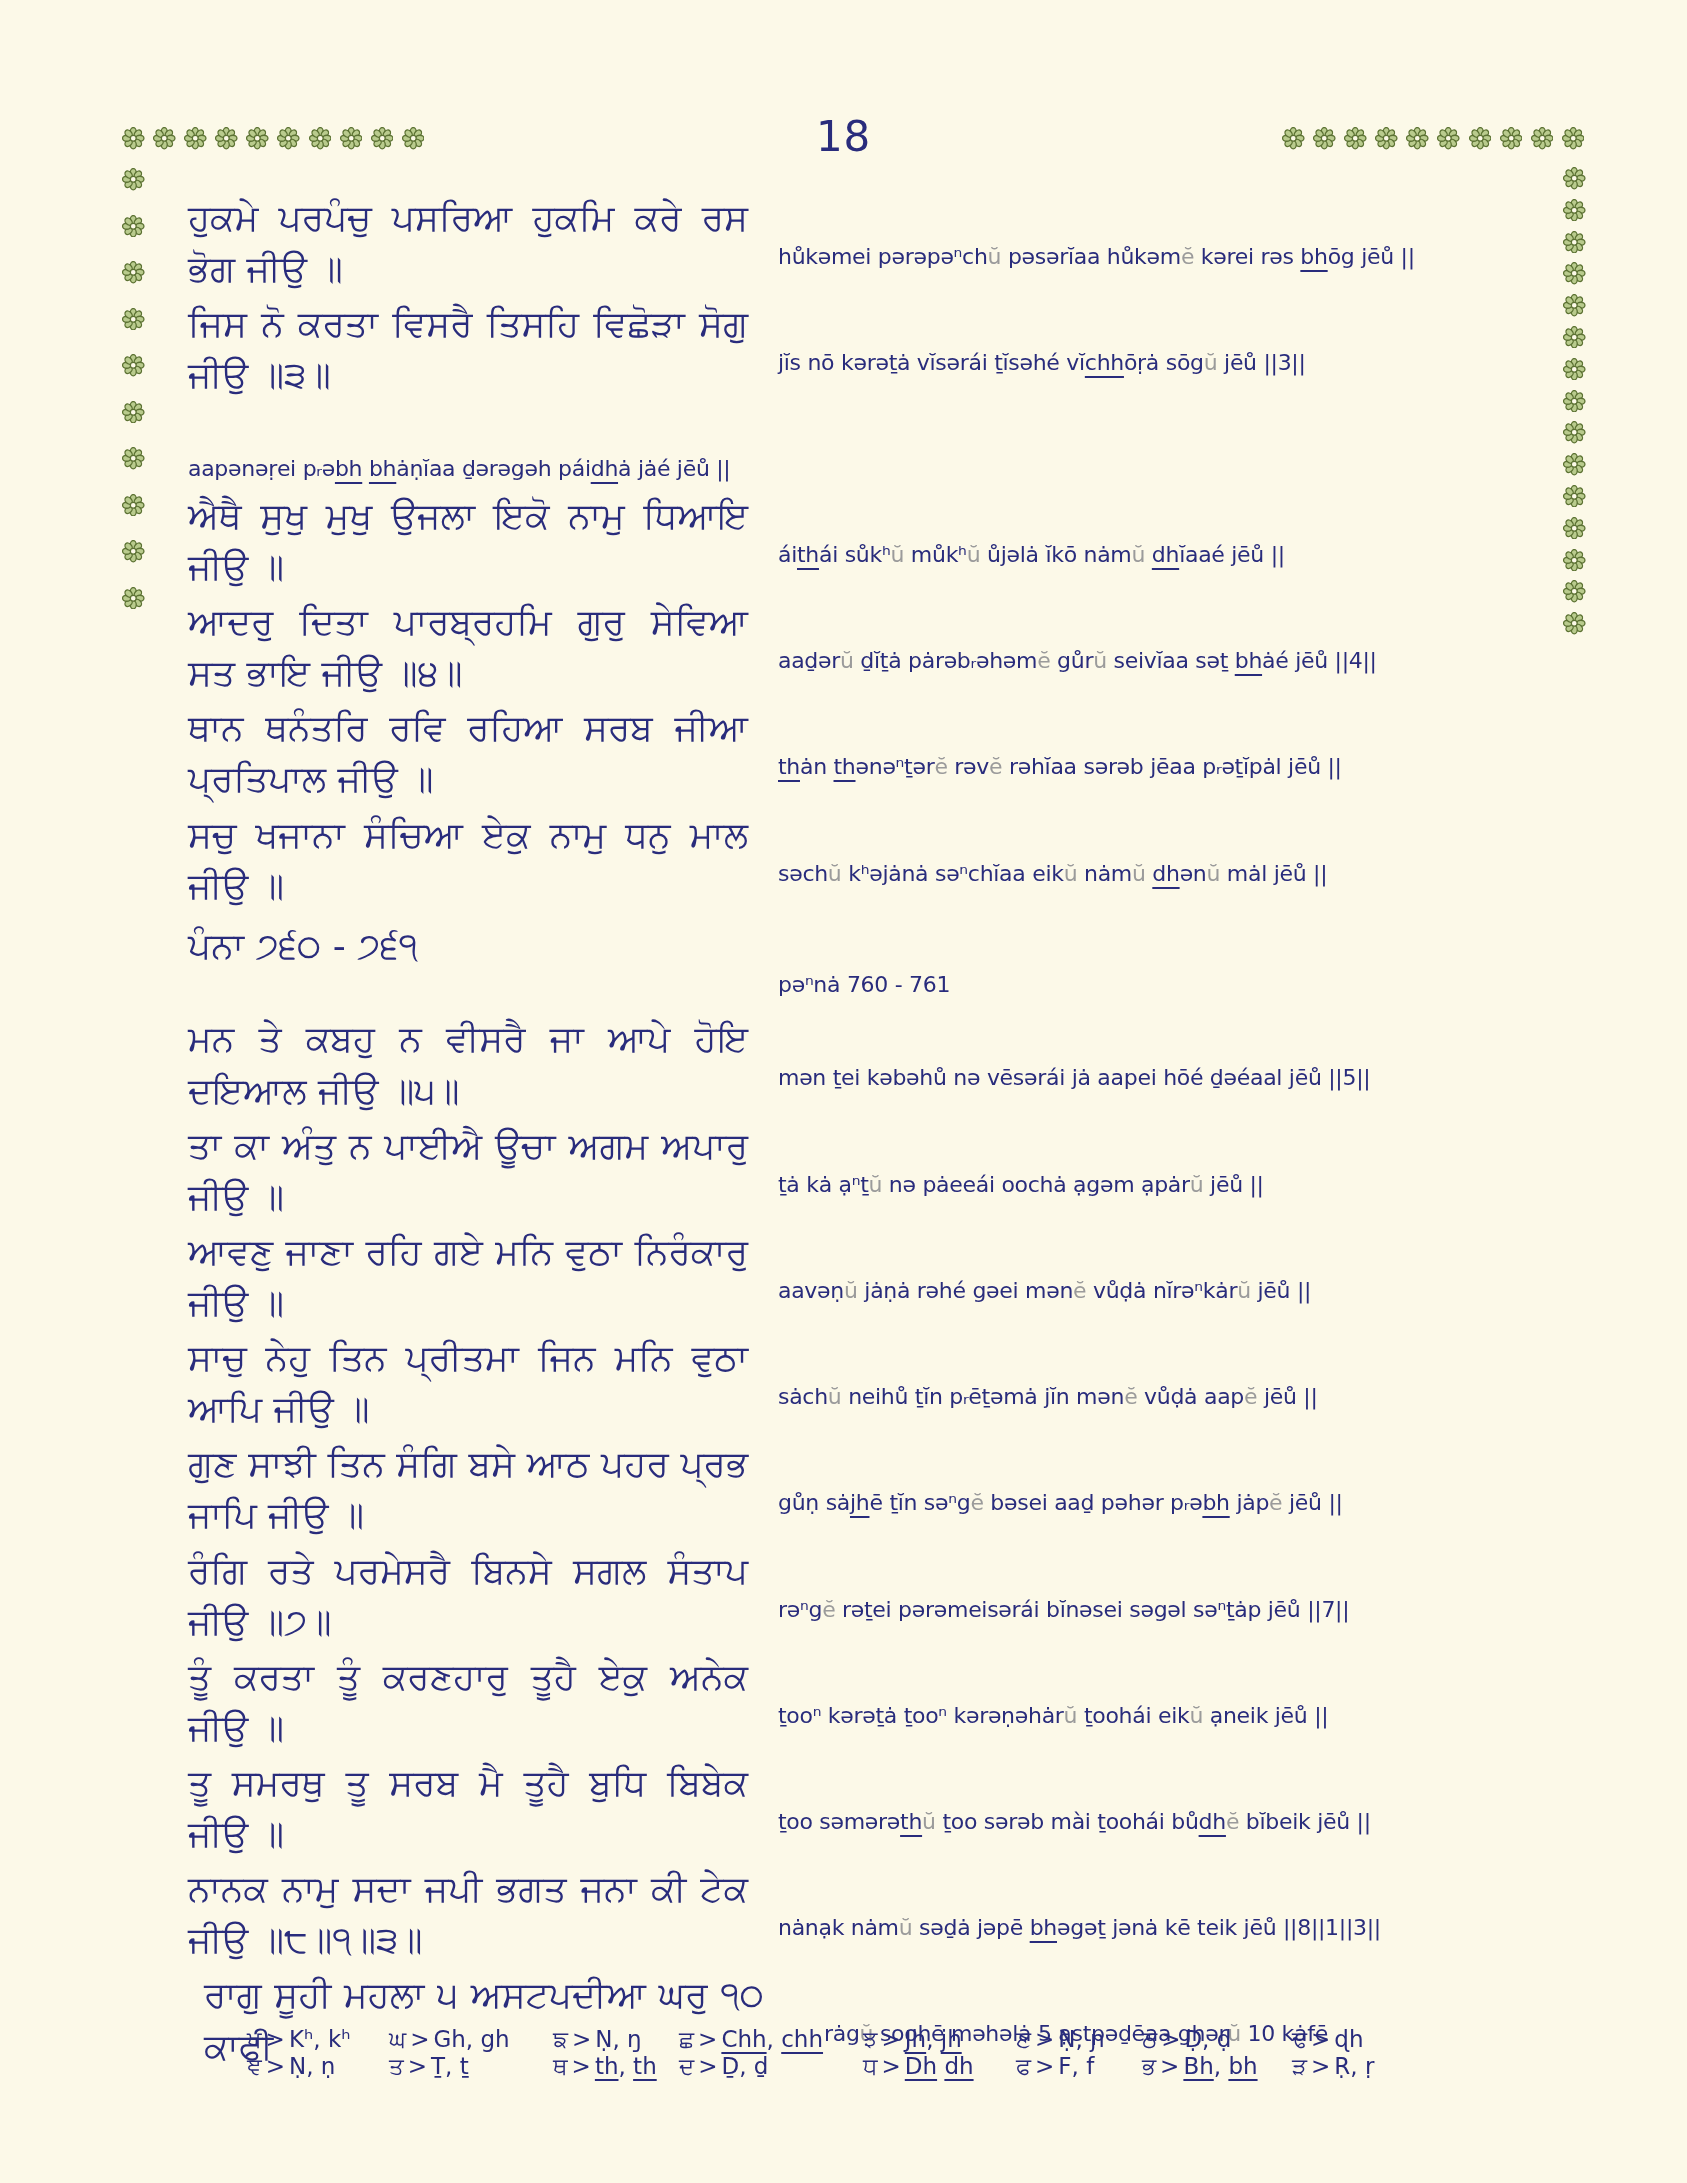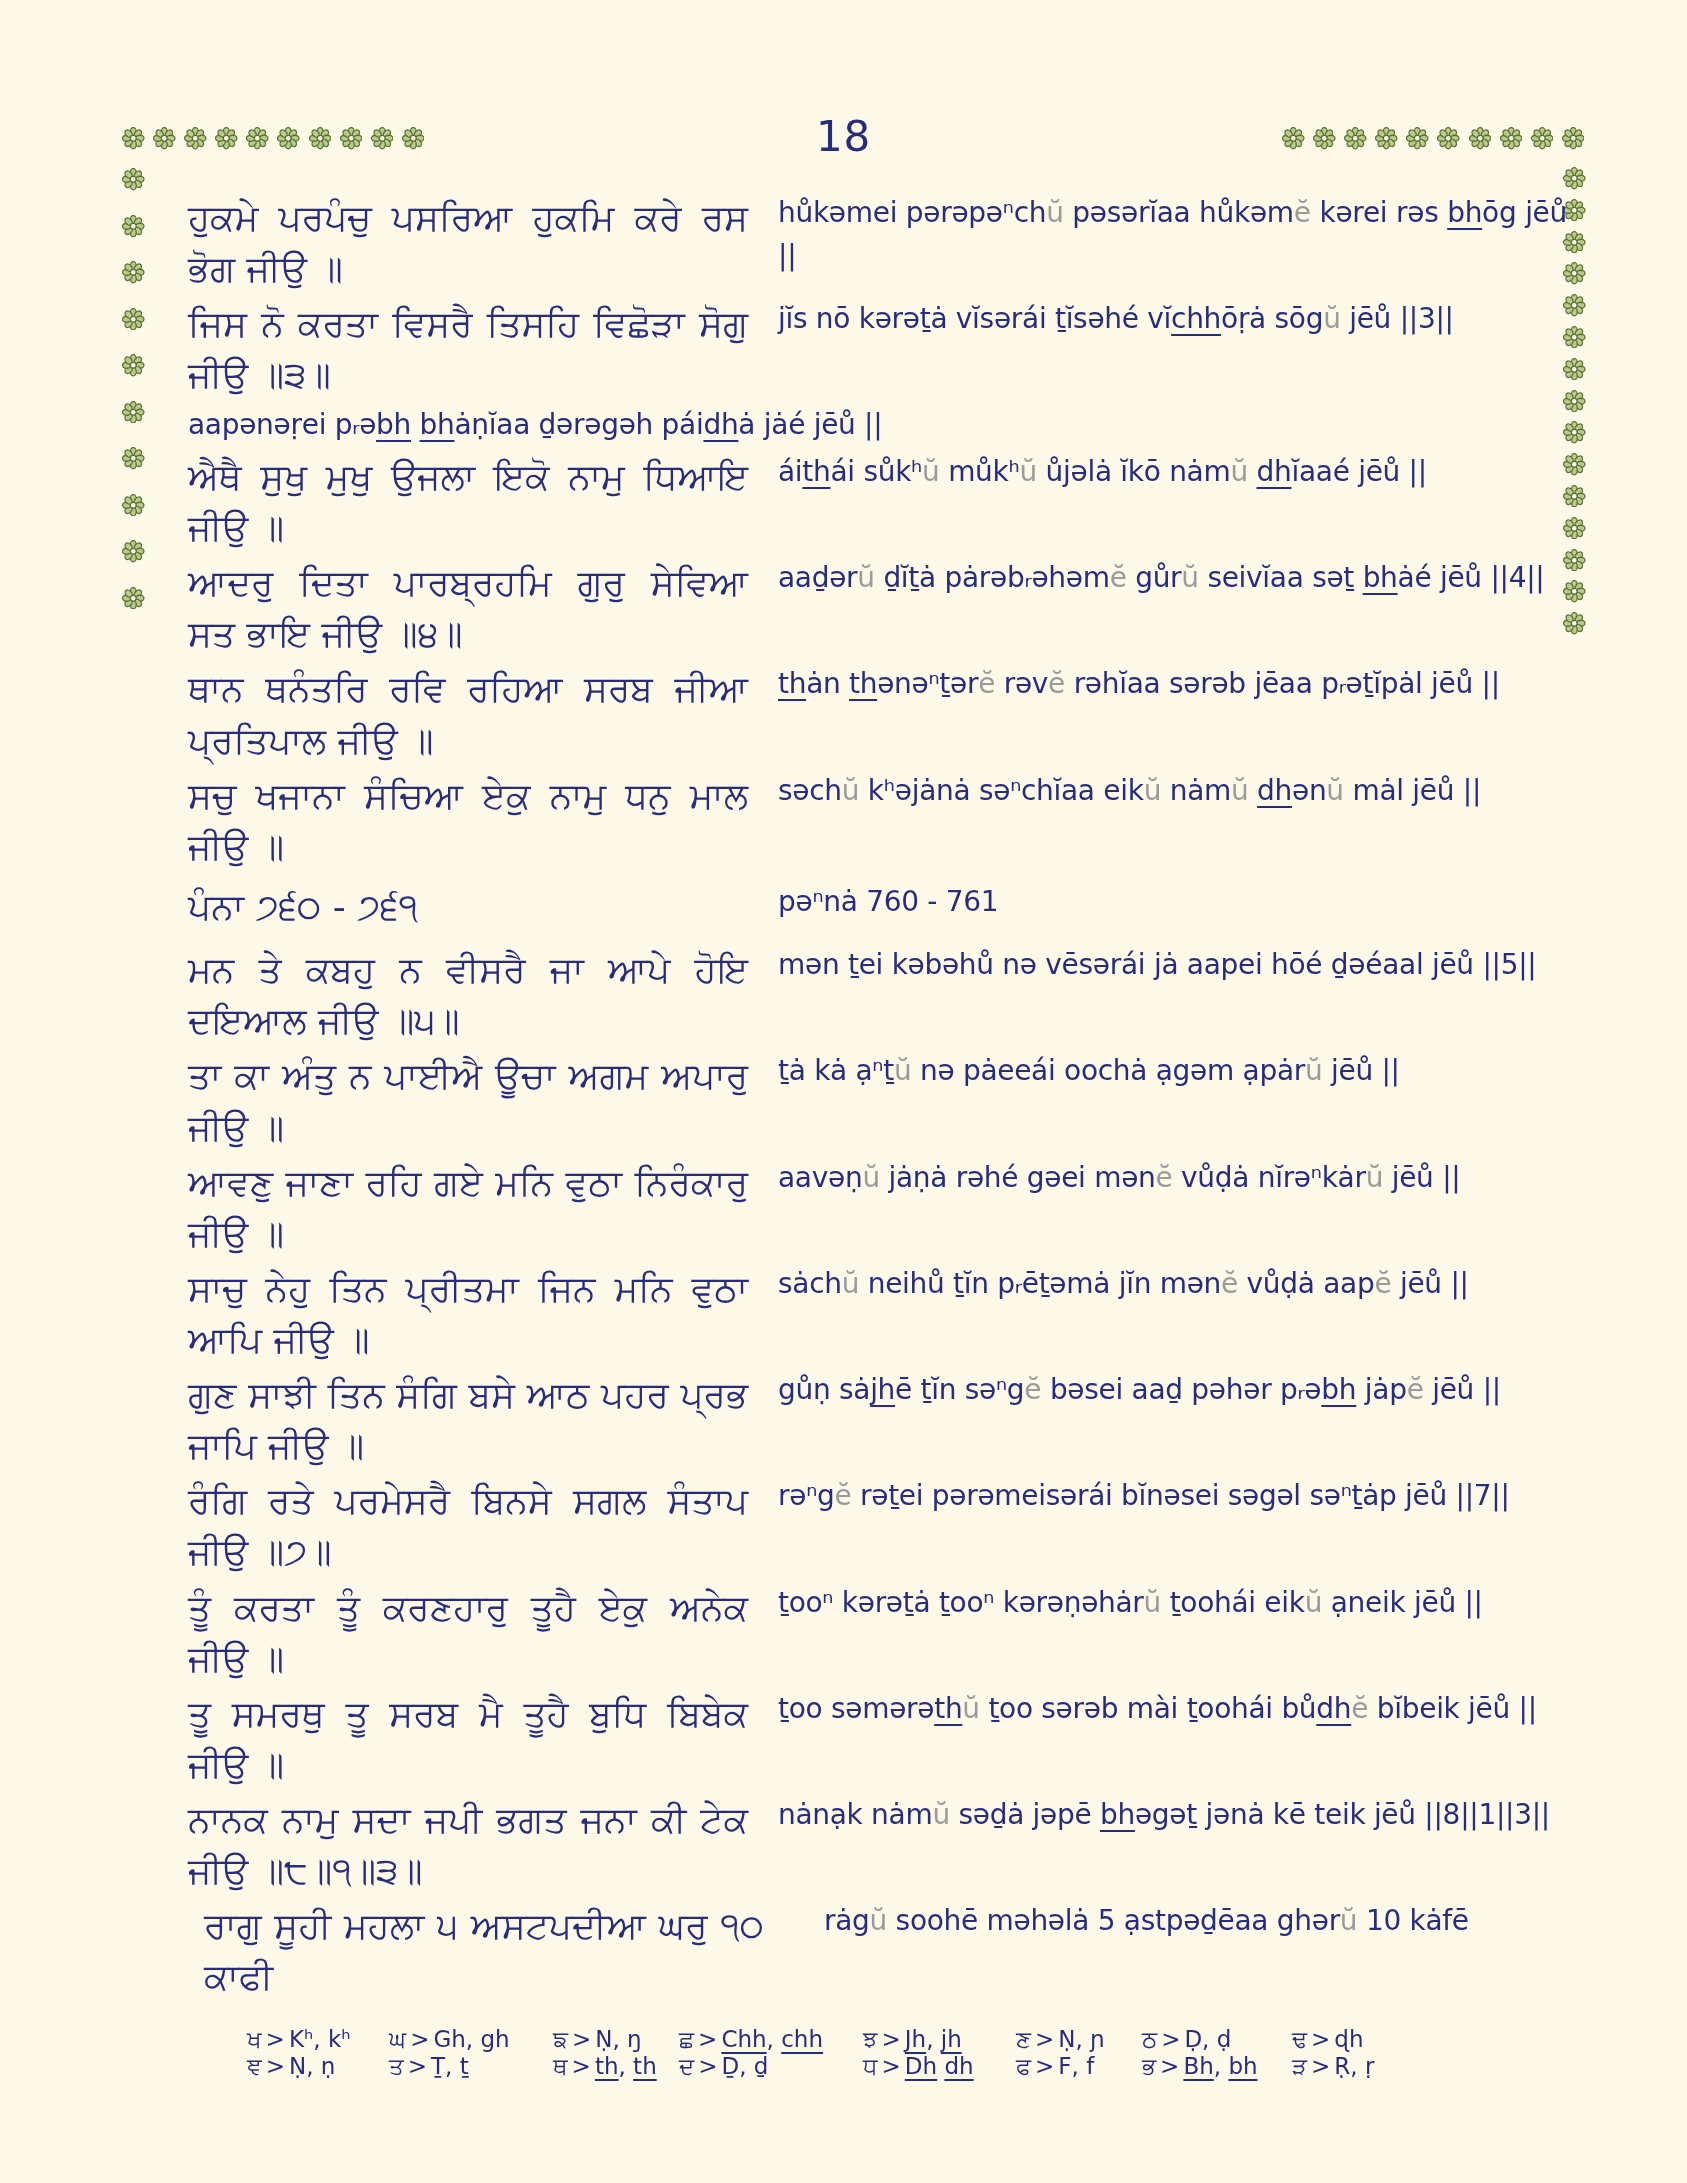--- a/index.html
+++ b/index.html
@@ -21,22 +21,23 @@
   #orn-tr{left:1282px;top:127px;gap:8.6px;}
   #orn-lc{left:122px;top:168px;flex-direction:column;gap:24px;}
   #orn-rc{left:1563px;top:167px;flex-direction:column;gap:9.3px;}
   #content{position:absolute;left:188px;top:192px;width:1379px;}
   .row{display:flex;gap:30px;margin-bottom:4px;}
   .gcell{
     flex:none;width:560px;font-size:36px;line-height:1.42;
     text-align:justify;
   }
   .rcell{
-    flex:1;font-size:28px;line-height:1.52;text-align:justify;
+    flex:1;font-size:22px;line-height:1.52;text-align:justify;
     letter-spacing:-0.3px;
+    margin-top:48px;
   }
   .row.header{margin:9.3px 0 12px 0;}
   .row.header .gcell,.row.header .rcell{text-align:left;}
   .row.indent .gcell{padding-left:16px;}
   .row.indent .rcell{padding-left:30px;}
   .ul{text-decoration:underline;text-underline-offset:6px;text-decoration-thickness:2px;}
   .mut{color:var(--muted);}
   #legend{
     position:absolute;left:247px;top:2026px;
     display:grid;grid-template-columns:142px 164px 126px 184px 153px 126px 150px 112px;

